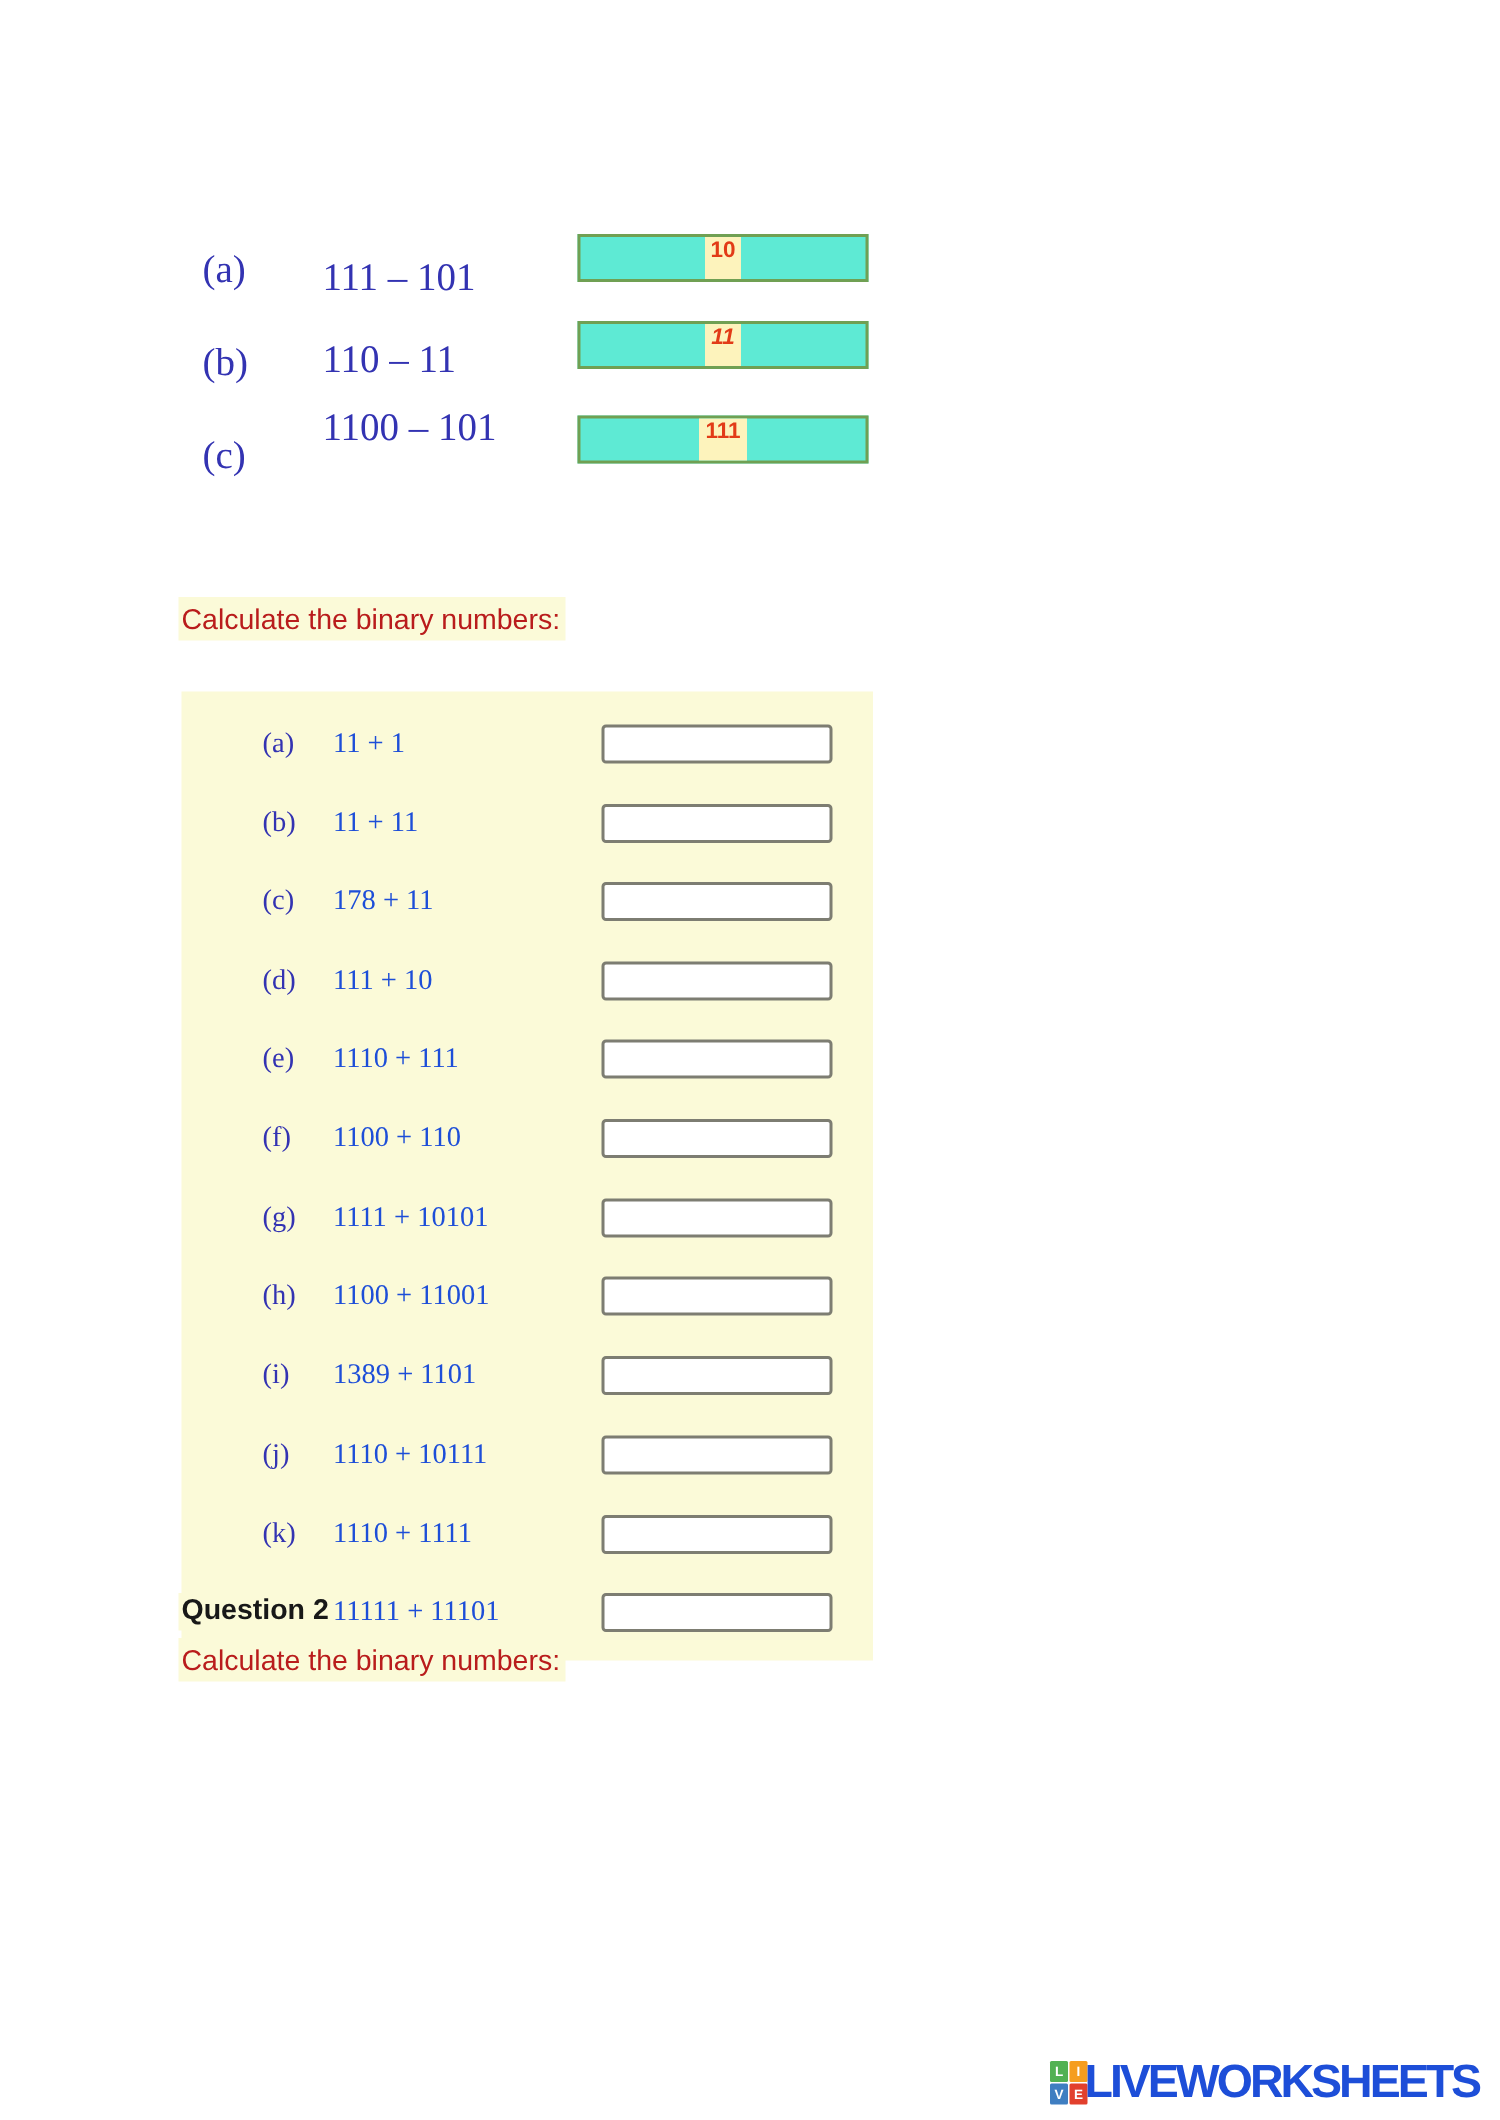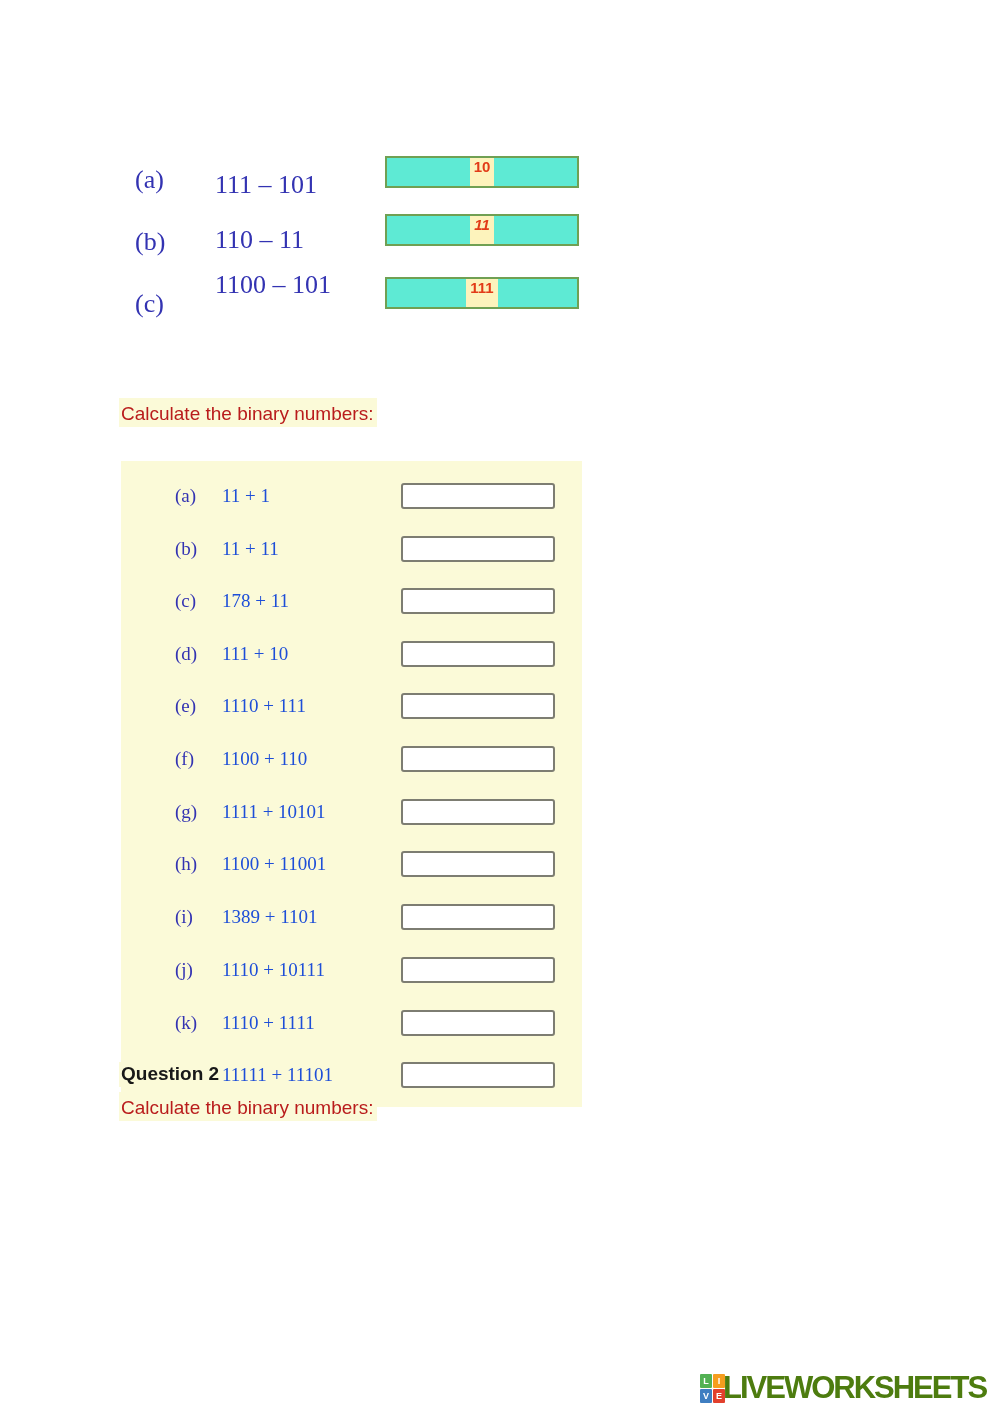--- a/index.html
+++ b/index.html
@@ -133,21 +133,21 @@
     font-family: "Liberation Sans", sans-serif;
     border-radius: 1px;
   }
   .brand-text {
     left: 723px;
     top: 1371px;
     font-family: "Liberation Sans", sans-serif;
     font-weight: bold;
     font-size: 31px;
     letter-spacing: -2px;
-    color: #4d7c0f;
+    color: #1d4ed8;
     line-height: 1.1;
     white-space: nowrap;
   }
 </style>
 </head>
 <body>
 
 <div class="page">
 
   <div>

